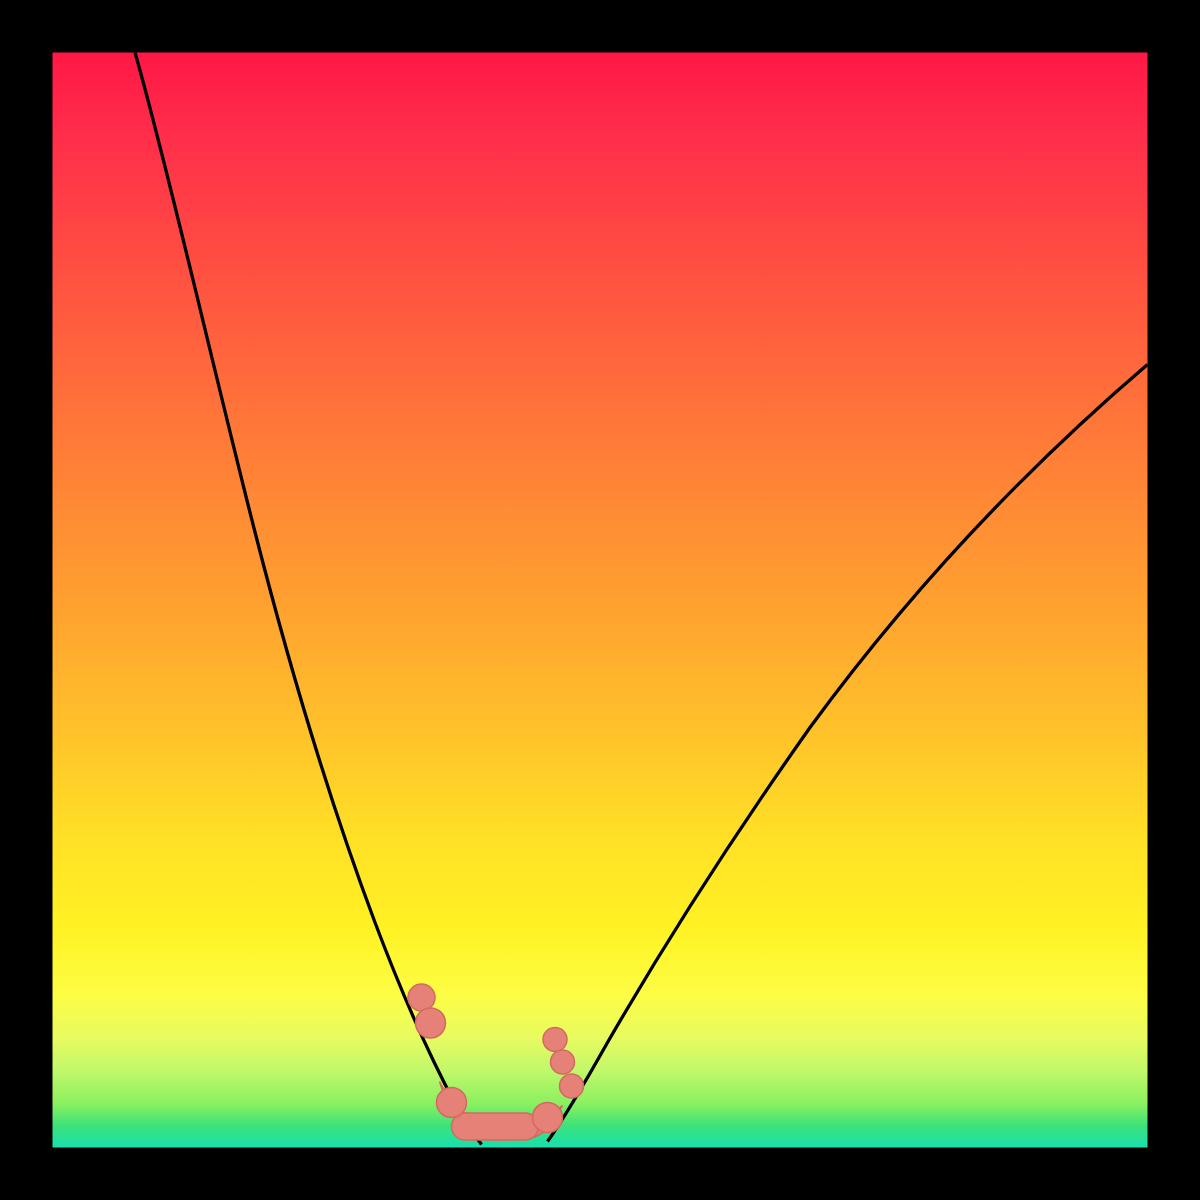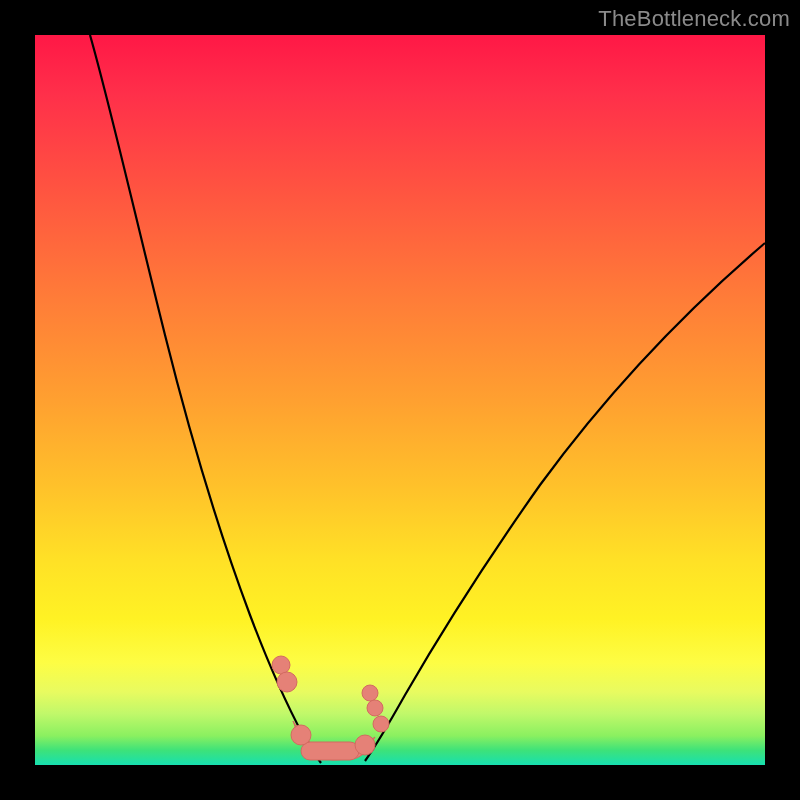--- a/index.html
+++ b/index.html
@@ -78,21 +78,20 @@
     fill: #e58177;
     stroke: #d36a61;
     stroke-width: 1;
   }
 </style>
 </head>
 <body>
 
 <div class="frame">
 
-  <div class="watermark">TheBottleneck.com</div>
 
   <div class="plot-area">
 
     <svg class="curves" viewBox="0 0 730 730">
 
       <path class="curve" d="M 55 0
                C 75 70, 100 180, 130 300
                C 155 400, 185 500, 215 580
                C 235 633, 252 670, 268 700
                C 275 713, 280 720, 286 728"></path>

